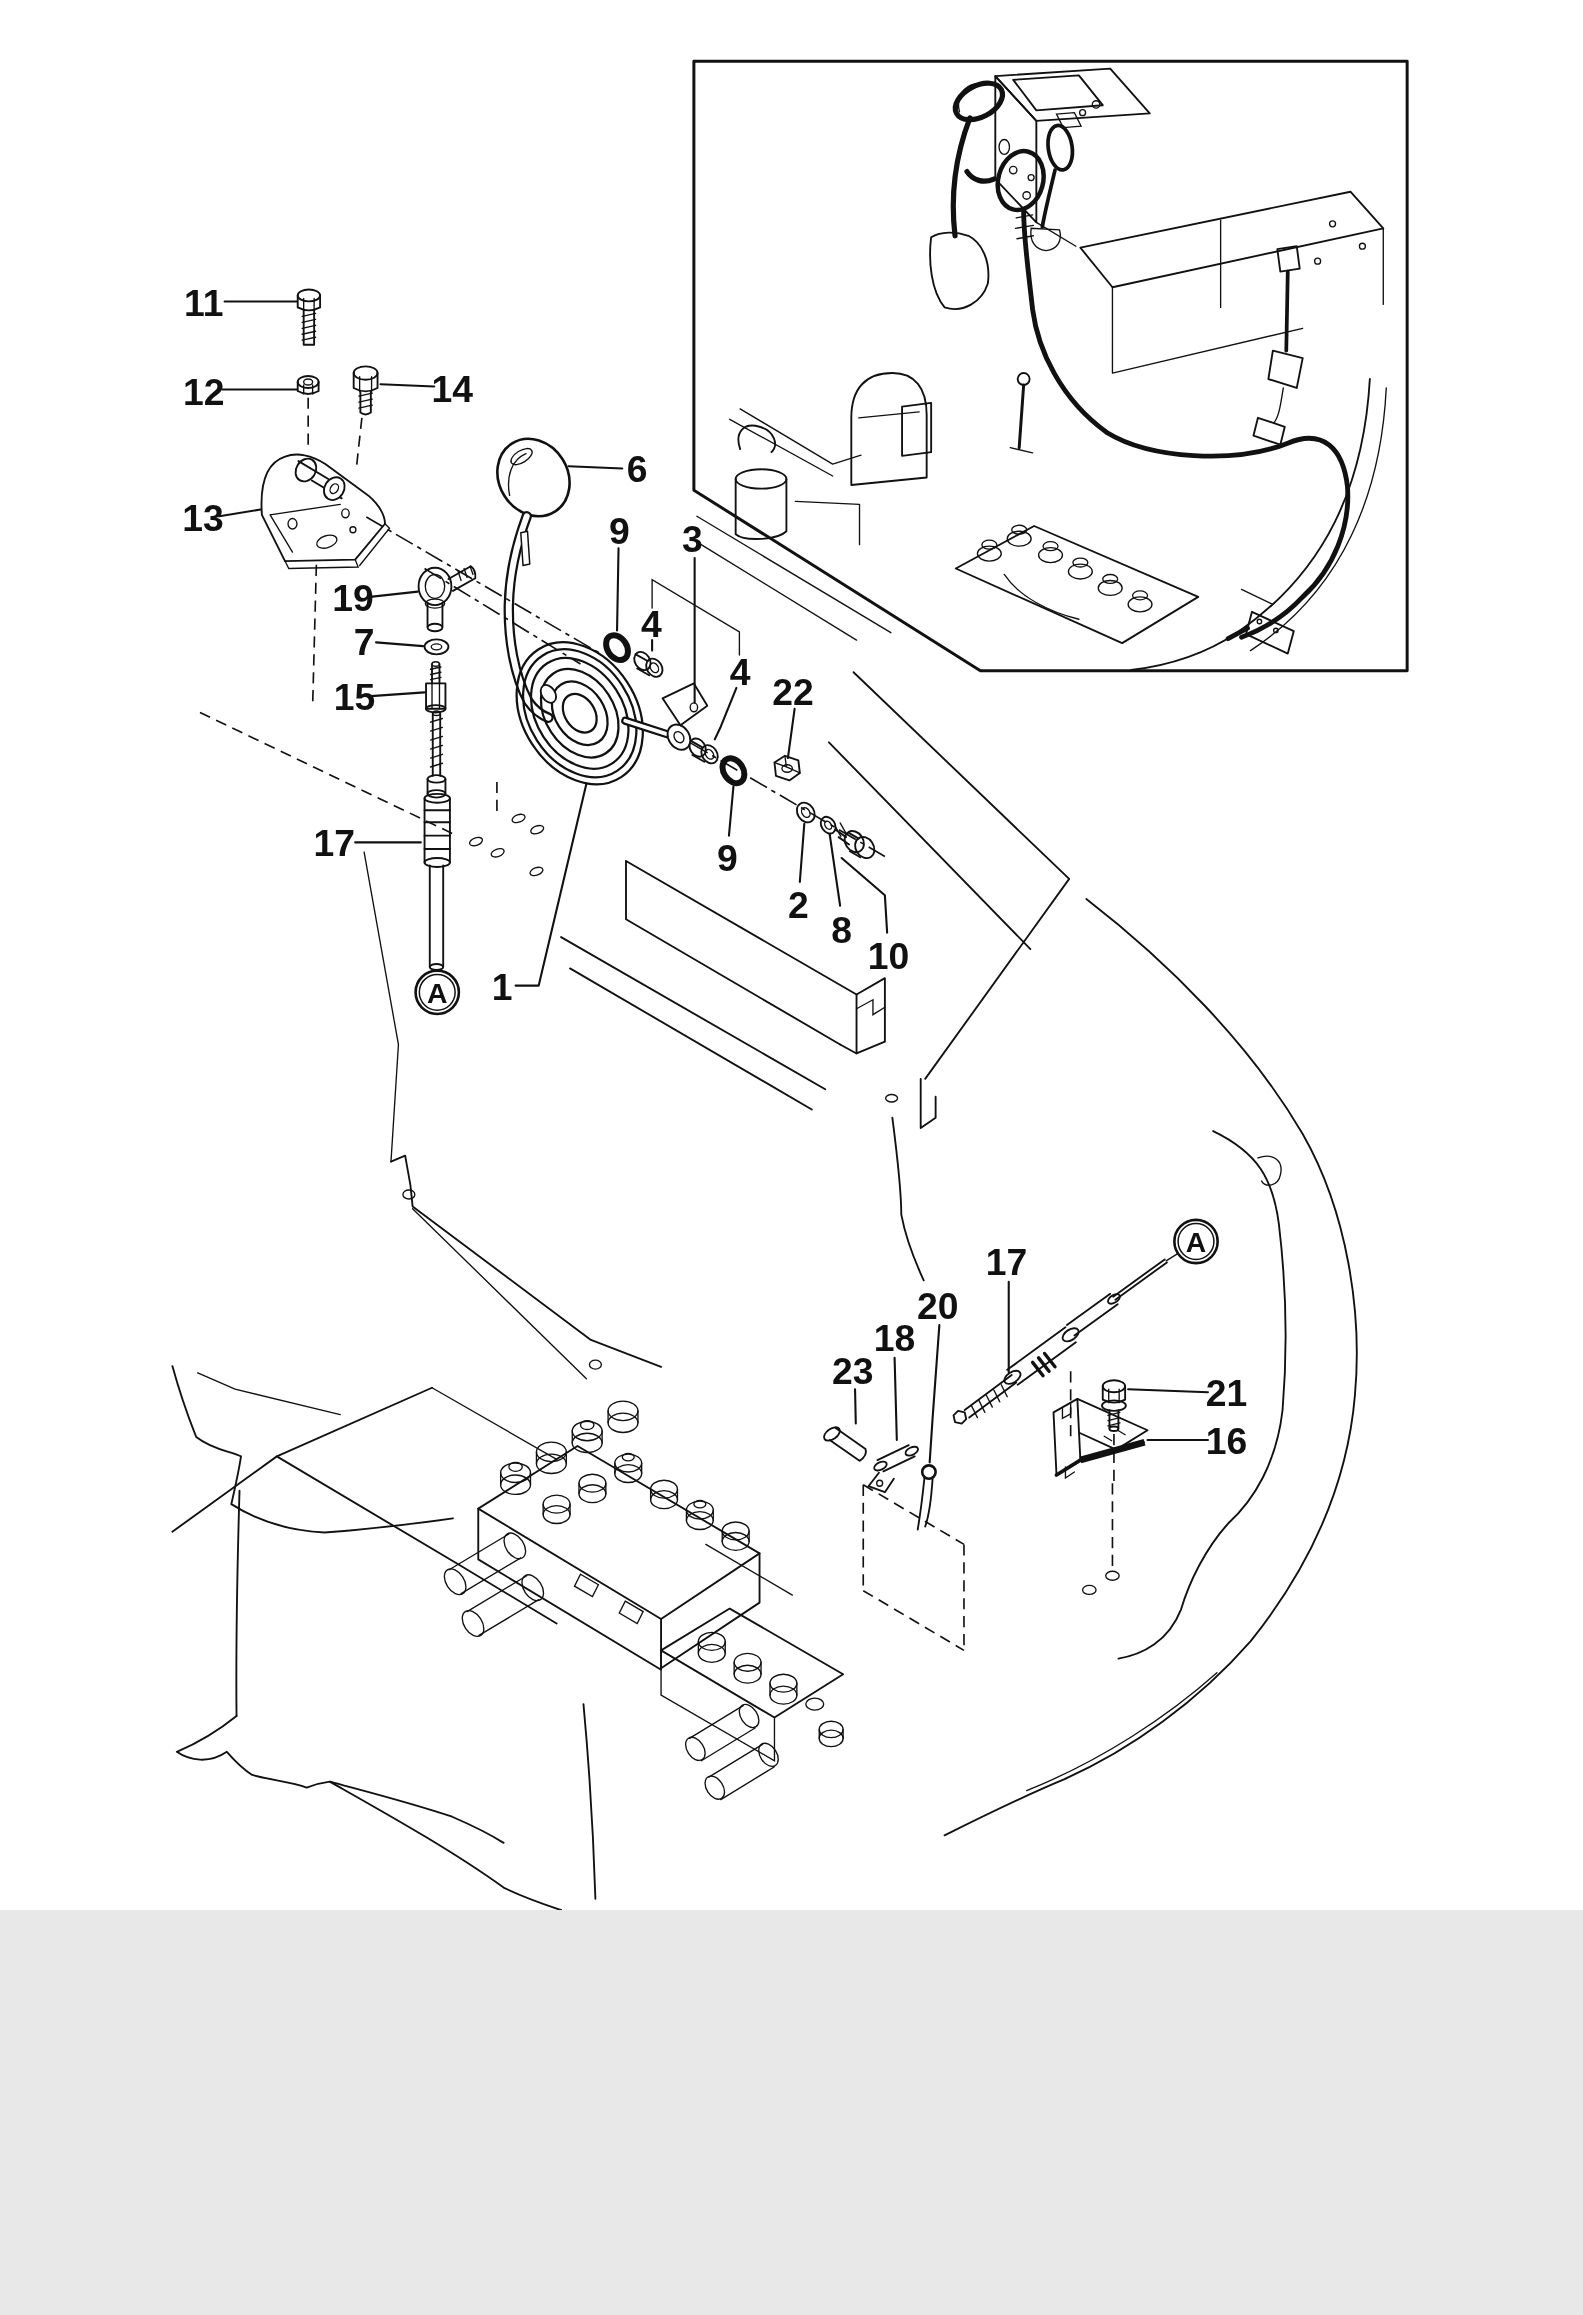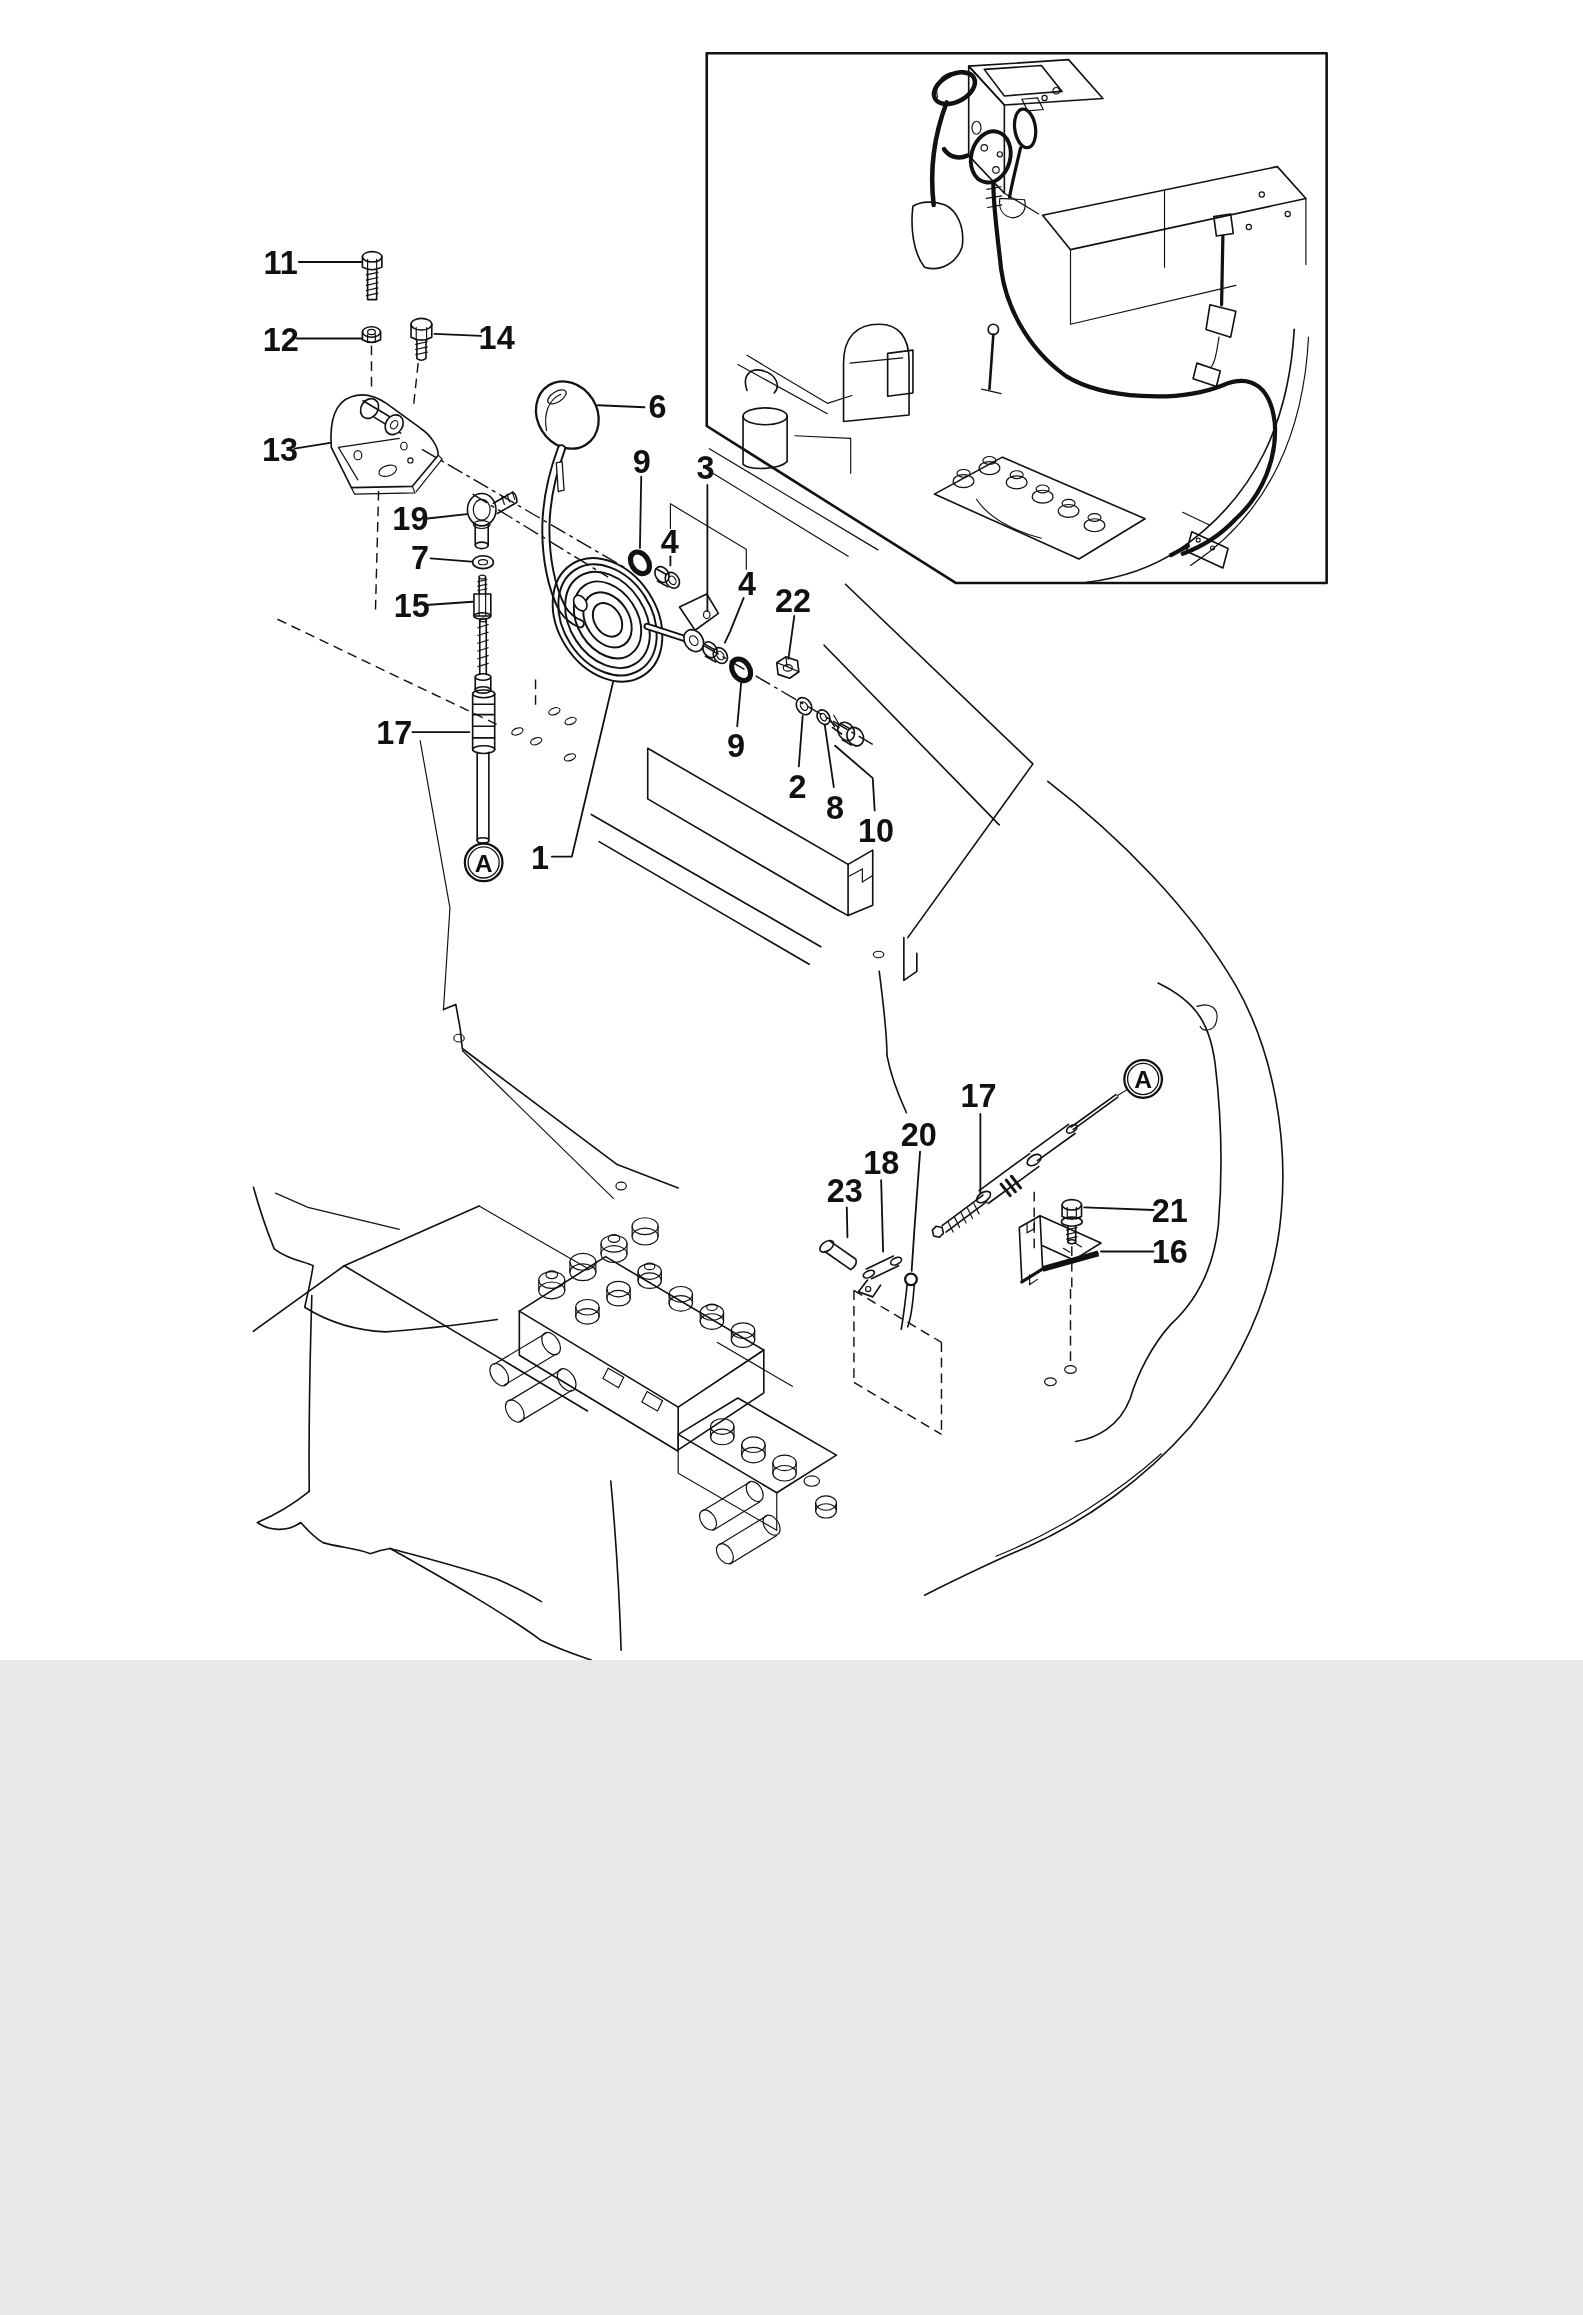--- a/index.html
+++ b/index.html
@@ -1,16 +1,16 @@
 <!DOCTYPE html>
 <html style="font-size:14.5px"><head>
 <meta charset="utf-8">
 <style>
   html,body{margin:0;padding:0;background:#e8e8e8;}
-  .stage{width:1584px;height:1660px;margin:0 auto;background:#ffffff;position:relative;text-decoration:underline;}
+  .stage{width:1584px;height:1910px;margin:0 auto;background:#ffffff;position:relative;text-decoration:underline;}
   svg{display:block;width:100%;height:100%;}
   
   .ln{fill:none;stroke:#111;stroke-width:2.5;stroke-linecap:round;stroke-linejoin:round;}
   .ln-thin{fill:none;stroke:#111;stroke-width:1.8;stroke-linecap:round;}
   .ln-bold{fill:none;stroke:#111;stroke-width:6.5;stroke-linecap:round;stroke-linejoin:round;}
   .ln-xbold{fill:none;stroke:#111;stroke-width:9;stroke-linecap:butt;}
   .white-fill{fill:#fff;stroke:#111;stroke-width:2.5;stroke-linejoin:round;}
   .ring{fill:none;stroke:#111;stroke-width:8;}
   .leader{fill:none;stroke:#111;stroke-width:2.8;stroke-linecap:round;stroke-linejoin:round;}
   .dash{fill:none;stroke:#111;stroke-width:2.2;stroke-dasharray:15 9;}

